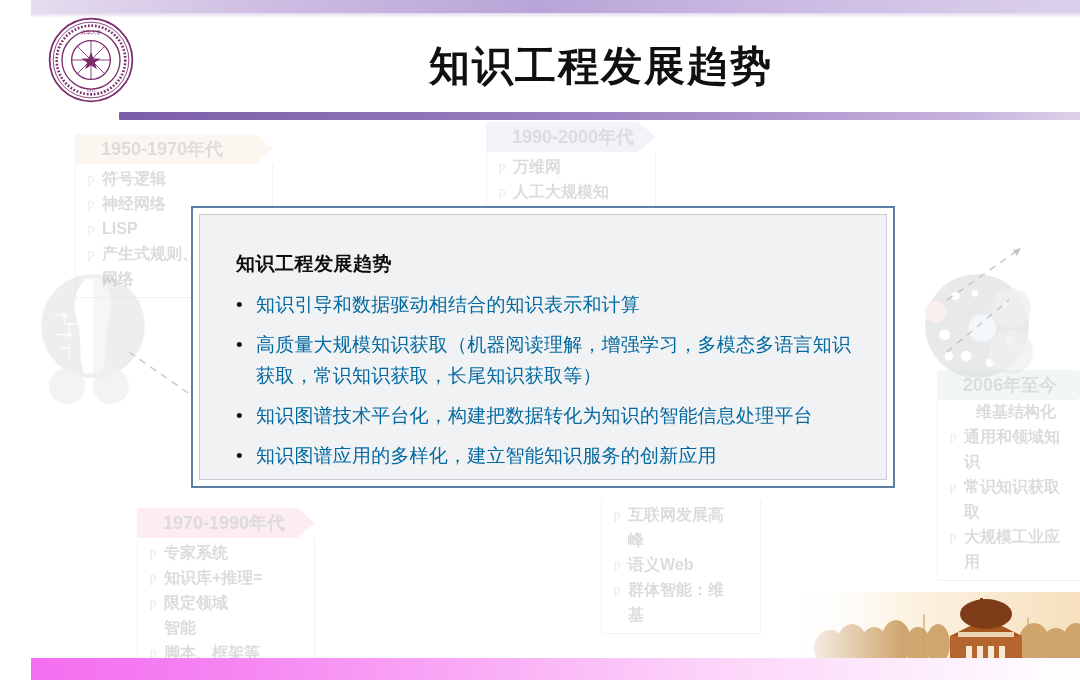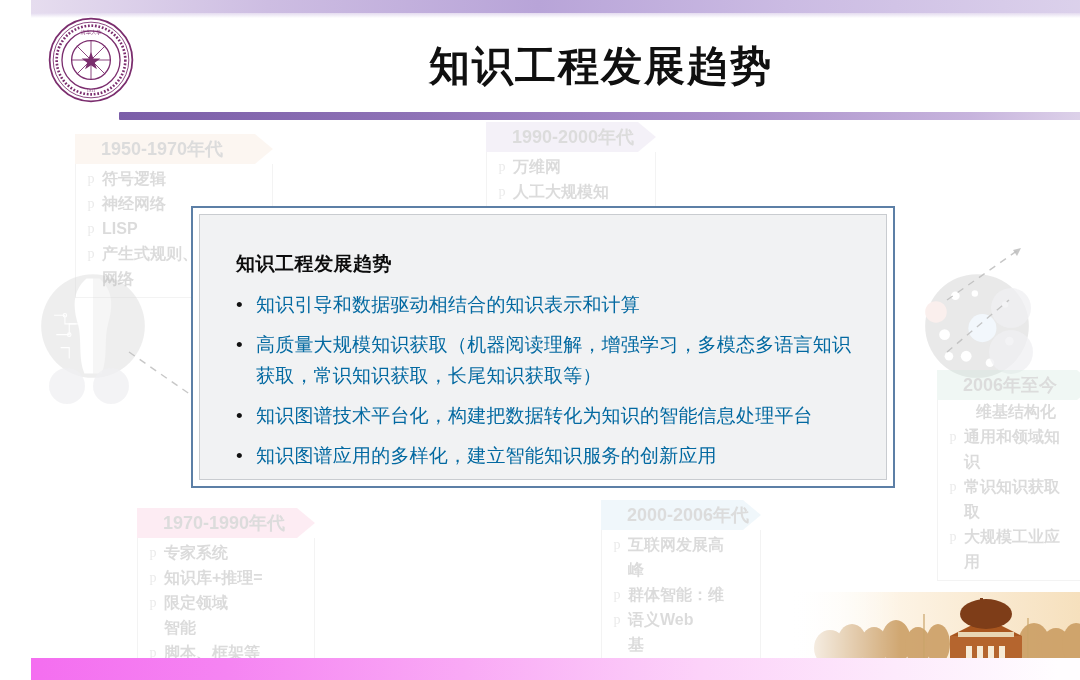--- a/index.html
+++ b/index.html
@@ -267,42 +267,36 @@
         <div class="era-text">智能</div>
       </div>
       <div class="era-row">
         <div class="era-bullet">p</div>
         <div class="era-text">脚本、框架等</div>
       </div>
     </div>
   </div>
 
   <div class="era" style="left:570px;top:500px;width:160px;">
-    <div class="era-head">
-      <svg class="bg" viewBox="0 0 160 30" preserveAspectRatio="none">
-        <polygon points="0,0 142,0 160,15 142,30 0,30" fill="#cfe6f2"></polygon>
-      </svg>
-      <div class="lbl">2000-2006年代</div>
-    </div>
     <div class="era-body">
       <div class="era-row">
         <div class="era-bullet">p</div>
         <div class="era-text">互联网发展高</div>
       </div>
       <div class="era-row">
         <div class="era-bullet"></div>
         <div class="era-text">峰</div>
       </div>
       <div class="era-row">
         <div class="era-bullet">p</div>
+        <div class="era-text">语义Web</div>
+      </div>
+      <div class="era-row">
+        <div class="era-bullet">p</div>
         <div class="era-text">群体智能：维</div>
-      </div>
-      <div class="era-row">
-        <div class="era-bullet">p</div>
-        <div class="era-text">语义Web</div>
       </div>
       <div class="era-row">
         <div class="era-bullet"></div>
         <div class="era-text">基</div>
       </div>
     </div>
   </div>
 
   <div class="era" style="left:906px;top:370px;width:158px;">
     <div class="era-head">

